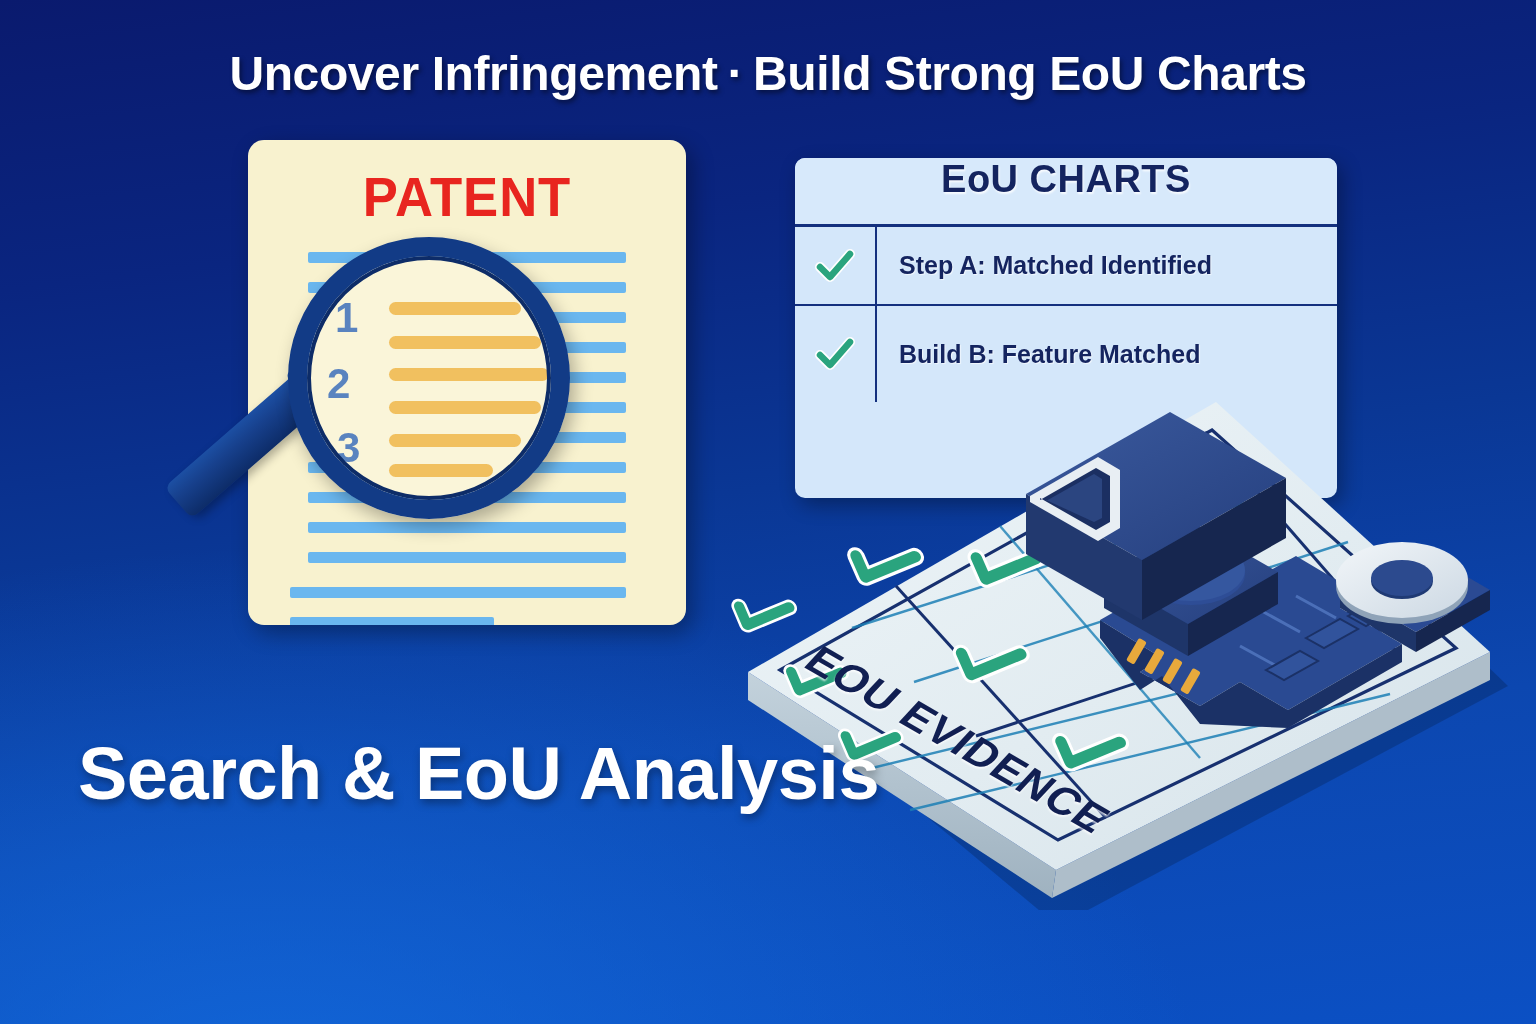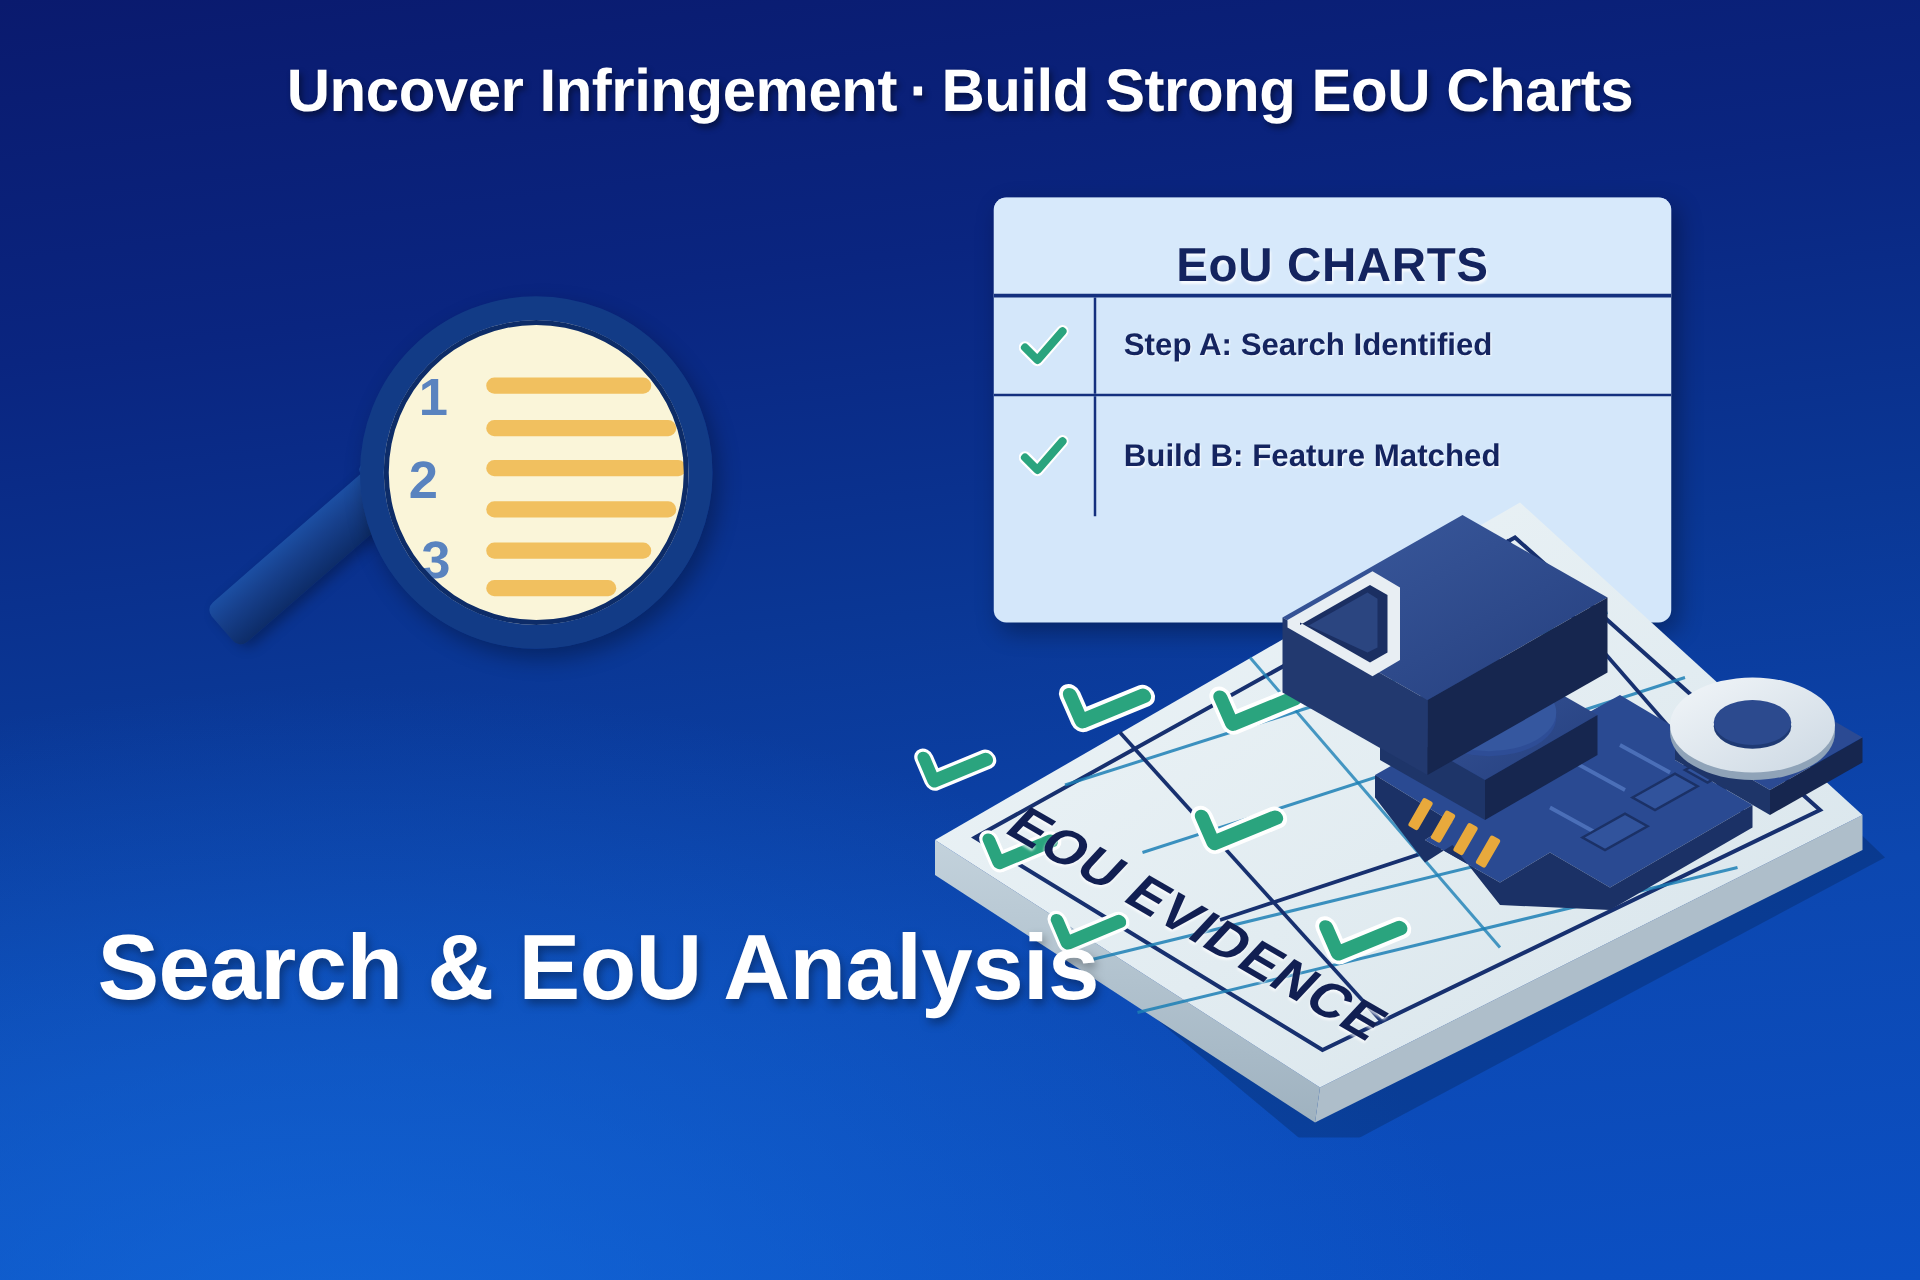--- a/index.html
+++ b/index.html
@@ -100,22 +100,22 @@
   
   .eou-card{
     position:absolute; left:795px; top:158px;
     width:542px; height:340px;
     background:#d4e7fa;
     border-radius:10px;
     box-shadow: 5px 7px 20px rgba(0,0,0,0.33);
     overflow:hidden;
   }
   .eou-head{
-    height:80px;
-    display:flex; align-items:flex-end; justify-content:center;
+    height:69px;
+    display:flex; align-items:flex-start; justify-content:center;
     border-bottom:3px solid #14307e;
     background:#d7e9fb;
   }
   .eou-head-title{
     font-size:38px; font-weight:bold; color:#14245f;
     letter-spacing:0.5px;
     text-shadow:1px 2px 2px rgba(255,255,255,0.8);
   }
   .eou-row{
     display:flex; align-items:stretch;
@@ -170,20 +170,37 @@
 </style>
 </head>
 <body>
 
 <div id="stage">
 
   <div class="headline">
     <span>Uncover Infringement</span><span class="dot">·</span><span>Build Strong EoU Charts</span>
   </div>
 
+  <div class="doc">
+    <div class="doc-title">PATENT</div>
+
+    <div class="line" style="left:60px;  top:112px; width:318px;"></div>
+    <div class="line" style="left:60px;  top:142px; width:318px;"></div>
+    <div class="line" style="left:60px;  top:172px; width:318px;"></div>
+    <div class="line" style="left:60px;  top:202px; width:318px;"></div>
+    <div class="line" style="left:60px;  top:232px; width:318px;"></div>
+    <div class="line" style="left:60px;  top:262px; width:318px;"></div>
+    <div class="line" style="left:60px;  top:292px; width:318px;"></div>
+    <div class="line" style="left:60px;  top:322px; width:318px;"></div>
+    <div class="line" style="left:60px;  top:352px; width:318px;"></div>
+    <div class="line" style="left:60px;  top:382px; width:318px;"></div>
+    <div class="line" style="left:60px;  top:412px; width:318px;"></div>
+    <div class="line" style="left:42px;  top:447px; width:336px;"></div>
+    <div class="line" style="left:42px;  top:477px; width:204px;"></div>
+  </div>
 
   <div class="mag-wrap">
     <div class="mag-handle">
       <div class="mag-collar"></div>
     </div>
 
     <div class="mag-glass">
       <div class="mag-num" style="left:28px; top:38px;">1</div>
       <div class="mag-num" style="left:20px; top:104px;">2</div>
       <div class="mag-num" style="left:30px; top:168px;">3</div>
@@ -205,21 +222,21 @@
     </div>
 
     <div class="eou-row">
       <div class="eou-check-cell">
         <svg class="chk" viewBox="0 0 40 40">
           <path d="M5 21 L15 31 L35 8" fill="none" stroke="#ffffff" stroke-width="10" stroke-linecap="round" stroke-linejoin="round"></path>
           <path d="M5 21 L15 31 L35 8" fill="none" stroke="#2aa47e" stroke-width="6.5" stroke-linecap="round" stroke-linejoin="round"></path>
         </svg>
       </div>
       <div class="eou-label-cell">
-        <span class="eou-label">Step A: Search Identified</span>
+        <span class="eou-label">Step A: Matched Identified</span>
       </div>
     </div>
 
     <div class="eou-row">
       <div class="eou-check-cell">
         <svg class="chk" viewBox="0 0 40 40">
           <path d="M5 21 L15 31 L35 8" fill="none" stroke="#ffffff" stroke-width="10" stroke-linecap="round" stroke-linejoin="round"></path>
           <path d="M5 21 L15 31 L35 8" fill="none" stroke="#2aa47e" stroke-width="6.5" stroke-linecap="round" stroke-linejoin="round"></path>
         </svg>
       </div>

